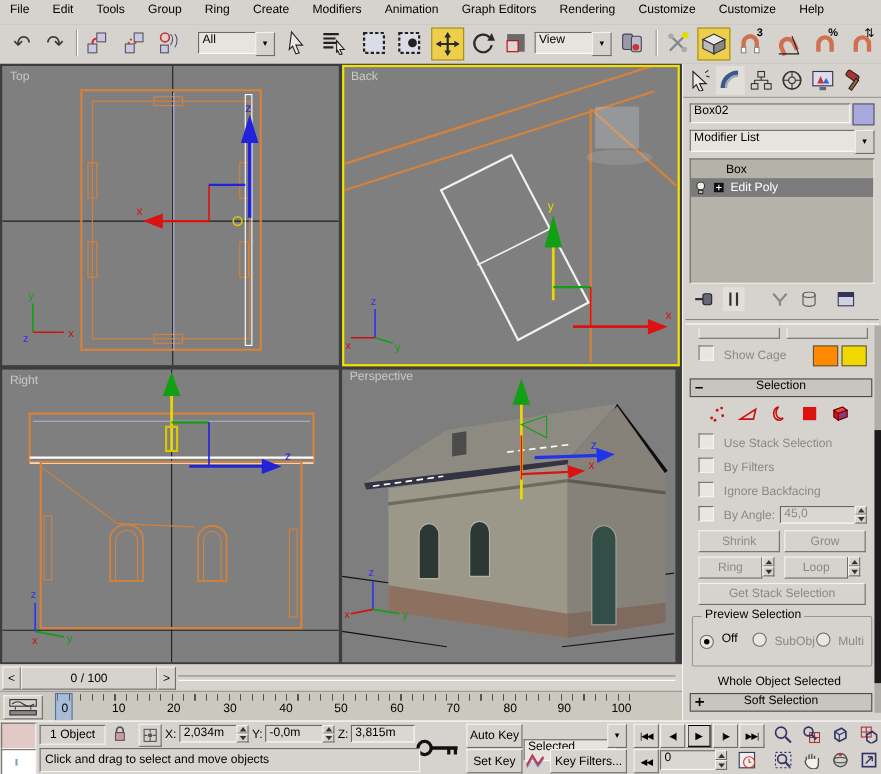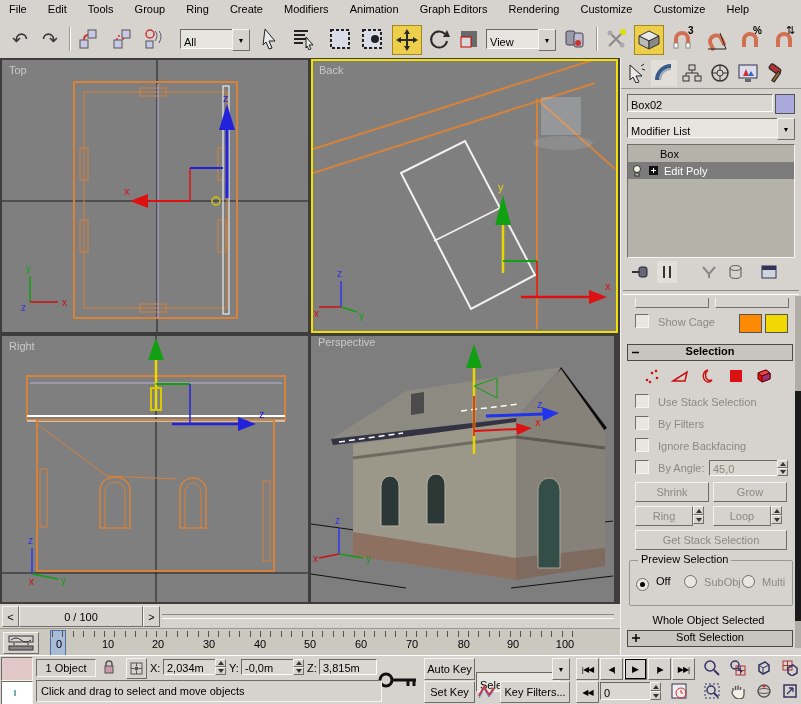--- a/index.html
+++ b/index.html
@@ -1,20 +1,20 @@
 <!DOCTYPE html>
 <html><head>
 <meta charset="utf-8">
 <style>
   html,body{margin:0;padding:0}
   body{width:801px;height:704px;overflow:hidden;position:relative;background:#d6d3ce;
        font-family:"Liberation Sans",sans-serif;font-size:11px;color:#000}
   .abs{position:absolute}
   .sunken{border:1px solid;border-color:#6f6d66 #f5f3ef #f5f3ef #6f6d66;background:#d6d3ce}
-  .field{border:1px solid;border-color:#6b6962 #fcfbf8 #fcfbf8 #6b6962;background:#dad7d0;padding:0 3px;display:flex;align-items:flex-end}
+  .field{border:1px solid;border-color:#6b6962 #fcfbf8 #fcfbf8 #6b6962;background:#dad7d0;padding:0 3px;display:flex;align-items:flex-start}
   .btn{border:1px solid;border-color:#f5f3ef #6f6d66 #6f6d66 #f5f3ef;background:#d6d3ce;display:flex;align-items:center;justify-content:center;cursor:default}
   .pressed{border-color:#6f6d66 #f5f3ef #f5f3ef #6f6d66;background:#e2dfd9}
   .hl{background:#eecf4c;border:1px solid #a08a20}
   .dis{color:#8b897f}
   .icon{display:flex;align-items:center;justify-content:center}
   .menuitem{padding:3px 9px;display:inline-block}
   .vplabel{color:#c9c9c9}
   .cb{width:12px;height:12px;border:1px solid;border-color:#6f6d66 #f5f3ef #f5f3ef #6f6d66;background:#e8e6e0;display:inline-block}
   .radio{width:11px;height:11px;border-radius:50%;border:1px solid #6f6d66;background:#e8e6e0;display:inline-flex;align-items:center;justify-content:center}
   .radio.on::after{content:"";width:5px;height:5px;border-radius:50%;background:#000}
@@ -462,21 +462,21 @@
     <span class="cb" style="vertical-align:-2px"></span>
     <span class="dis" style="margin-left:6px">Show Cage</span>
     <span class="abs" style="left:104px;top:0;width:21px;height:17px;background:#ff8a00;border:1px solid #555"></span>
     <span class="abs" style="left:130px;top:0;width:21px;height:17px;background:#f0d800;border:1px solid #555"></span>
   </div>
 
   <div class="rollhead" style="left:6px;top:286px;width:164px;height:15px">
     <svg class="abs" style="left:4px;top:5px" width="7" height="5">
         <path d="M0,2.5 h7" stroke="#000" stroke-width="1.5"></path>
       </svg>
-    <span style="font-weight:bold">Selection</span>
+    <span style="font-weight:normal">Selection</span>
   </div>
 
   <div class="abs" style="left:16px;top:308px;width:150px;height:22px">
     <span class="abs icon" style="left:4px;width:22px;height:20px">
       <svg width="16" height="16">
           <circle cx="3" cy="12" r="1.3" fill="#cc1111"></circle>
           <circle cx="8" cy="5" r="1.3" fill="#cc1111"></circle>
           <circle cx="13" cy="10" r="1.3" fill="#cc1111"></circle>
           <circle cx="6" cy="14" r="1.3" fill="#cc1111"></circle>
           <circle cx="12" cy="3" r="1.3" fill="#cc1111"></circle>

